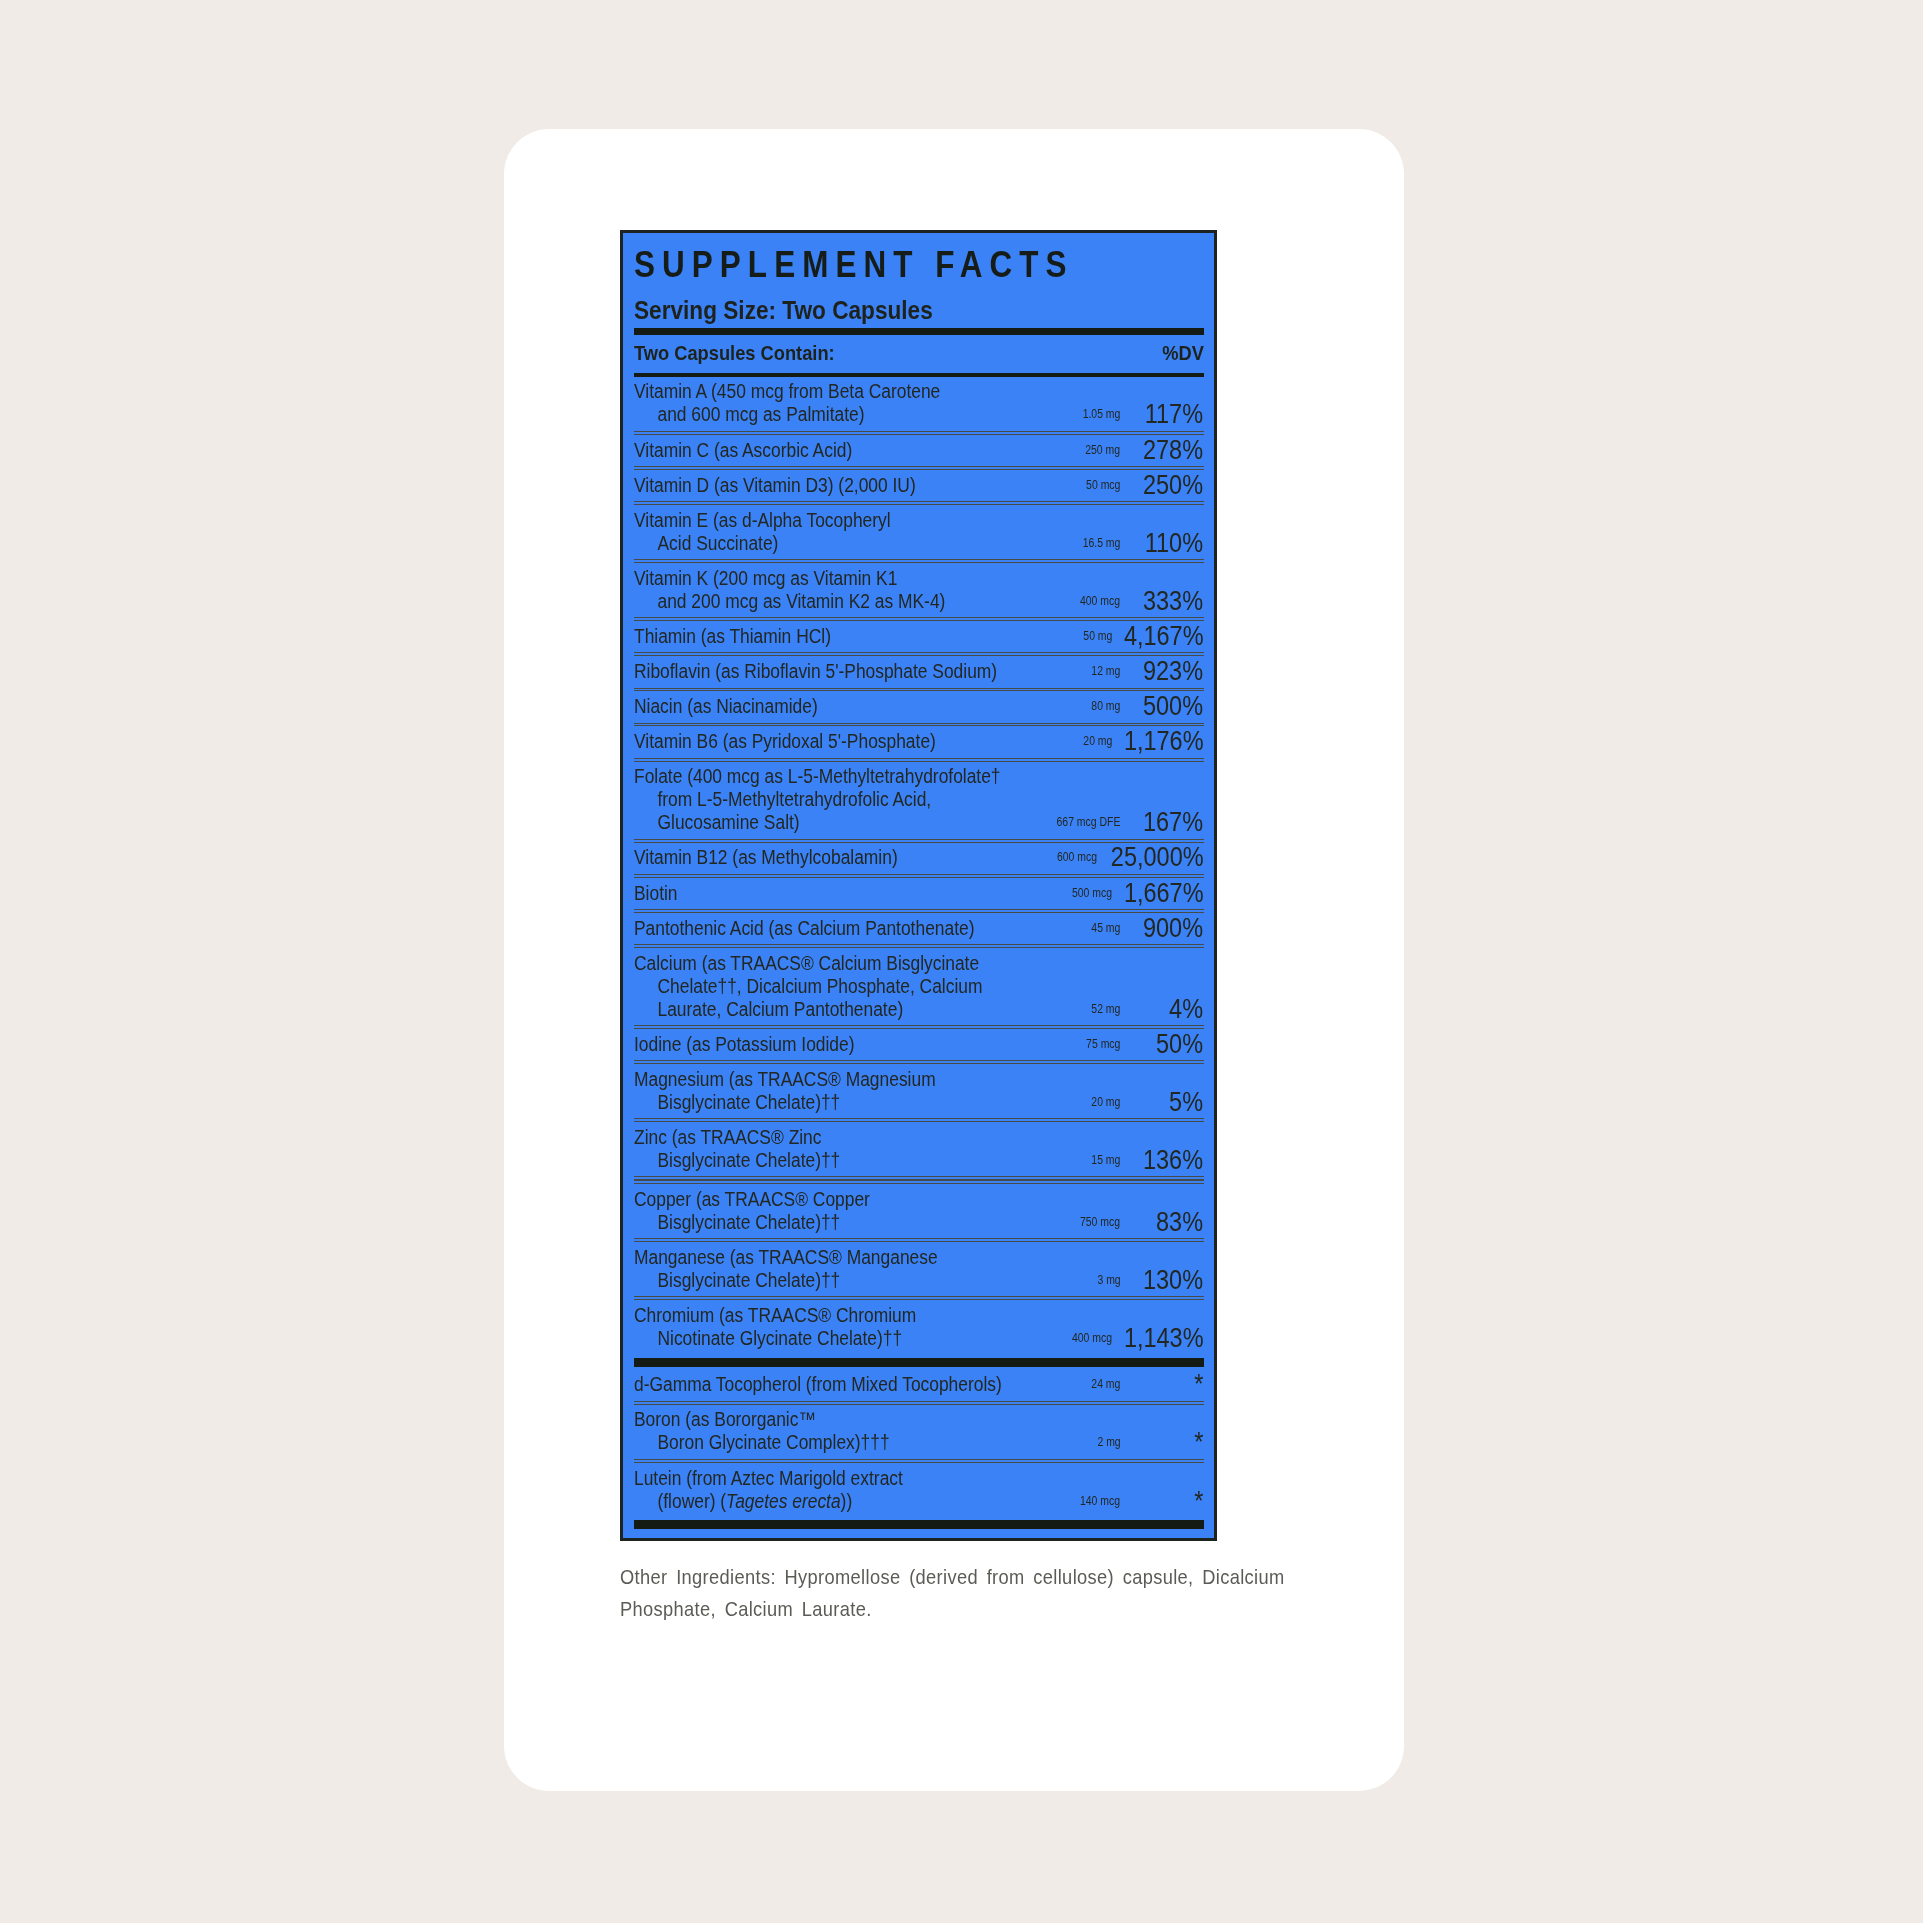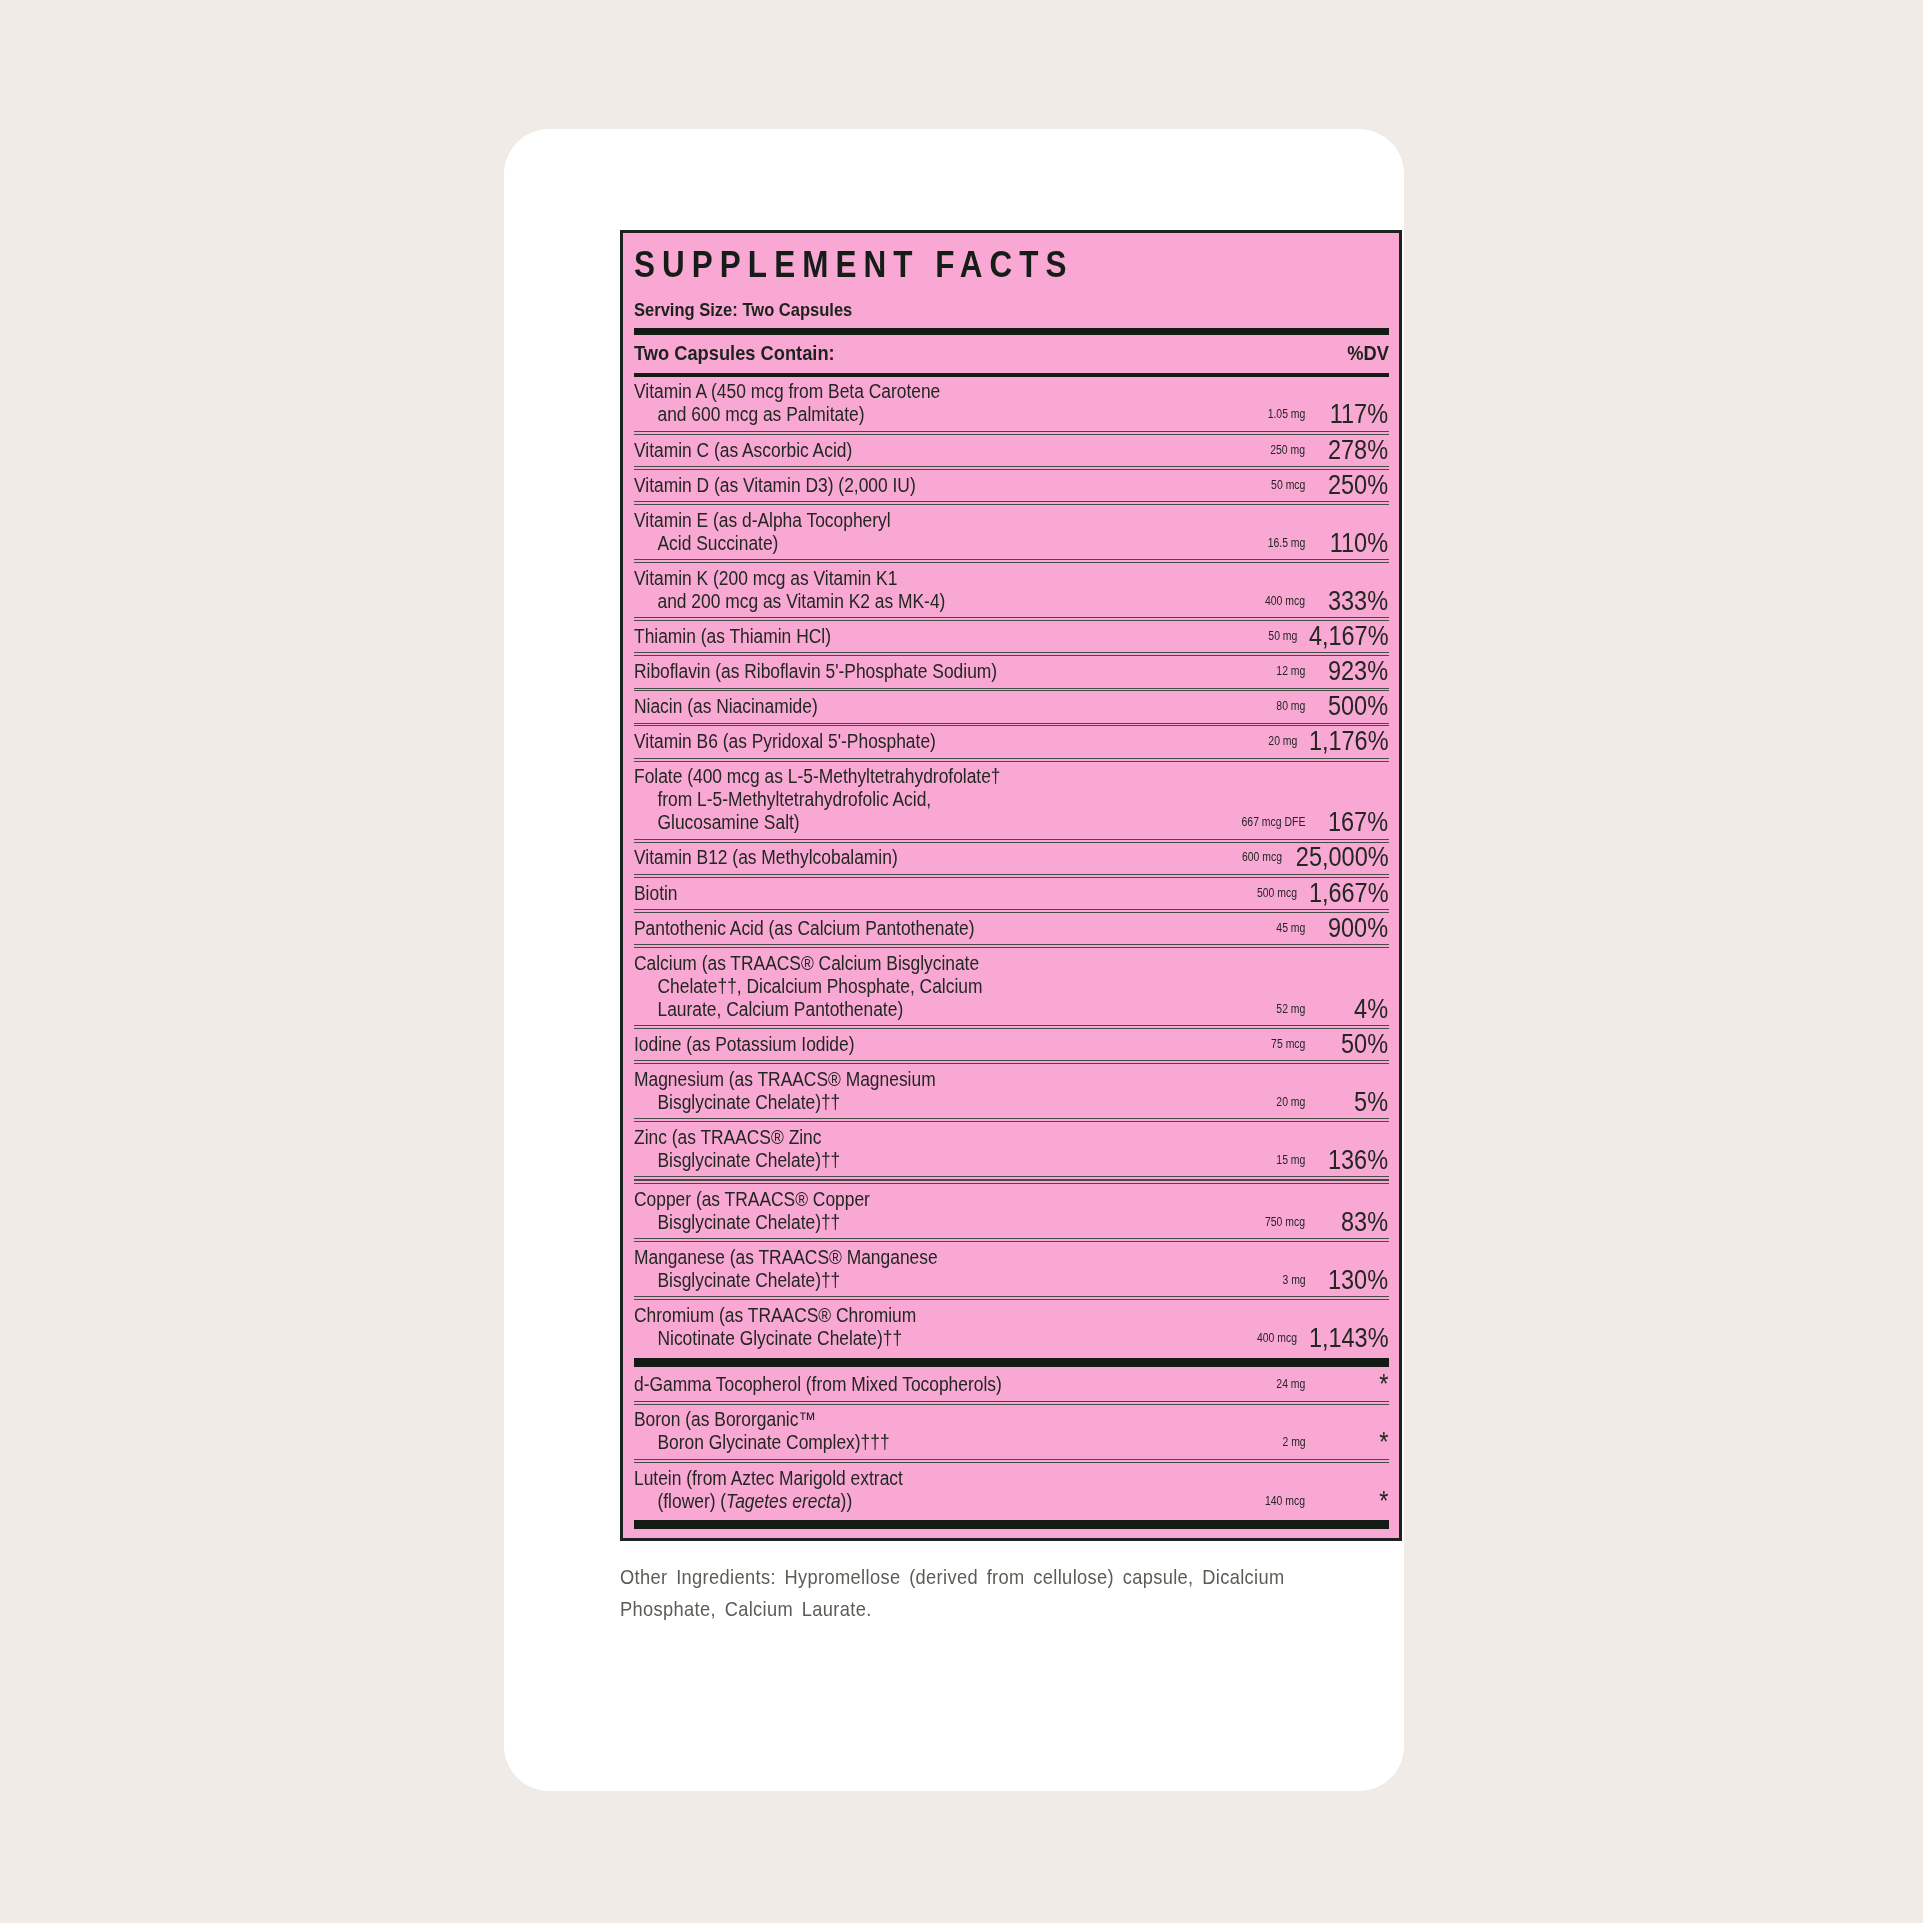--- a/index.html
+++ b/index.html
@@ -13,32 +13,32 @@
   .stage{position:relative;width:1924px;height:1924px;}
   .card{
     position:absolute;left:504px;top:129px;
     width:900px;height:1662px;
     background:#ffffff;border-radius:45px;
   }
   .facts-wrap{
     position:absolute;left:116px;top:101px;width:682px;
   }
   .facts{
-    box-sizing:border-box;width:782px;
+    box-sizing:border-box;width:597px;
     border:3.8px solid #1d241f;
     padding:9px 10.5px 6px 10.5px;
-    background:#f9a8d4;
+    background:#3b82f6;
   }
   .title{line-height:41px;margin:1.5px 0 3px 0;}
   .title .t-in{
     display:inline-block;white-space:pre;
     font-size:37px;font-weight:700;letter-spacing:8.3px;color:#161c17;
     transform:scaleX(0.85);transform-origin:0 50%;
   }
-  .serv{font-size:19px;font-weight:700;line-height:26px;color:#1d221d;}
+  .serv{font-size:26px;font-weight:700;line-height:26px;color:#1d221d;}
   .serv .cx{display:inline-block;white-space:pre;transform:scaleX(0.87);transform-origin:0 50%;}
   .bar-thick{height:6.8px;background:#141a14;margin:5.3px 0 0 0;}
   .bar-mid{height:3.8px;background:#141a14;}
   .contain-row{
     display:flex;
     padding:6.8px 0 7.5px 0;
     font-size:21px;font-weight:700;color:#1d221d;line-height:24px;
   }
   .contain-row .c-left{flex:1 1 auto;}
   .contain-row .c-right{flex:0 0 auto;}

